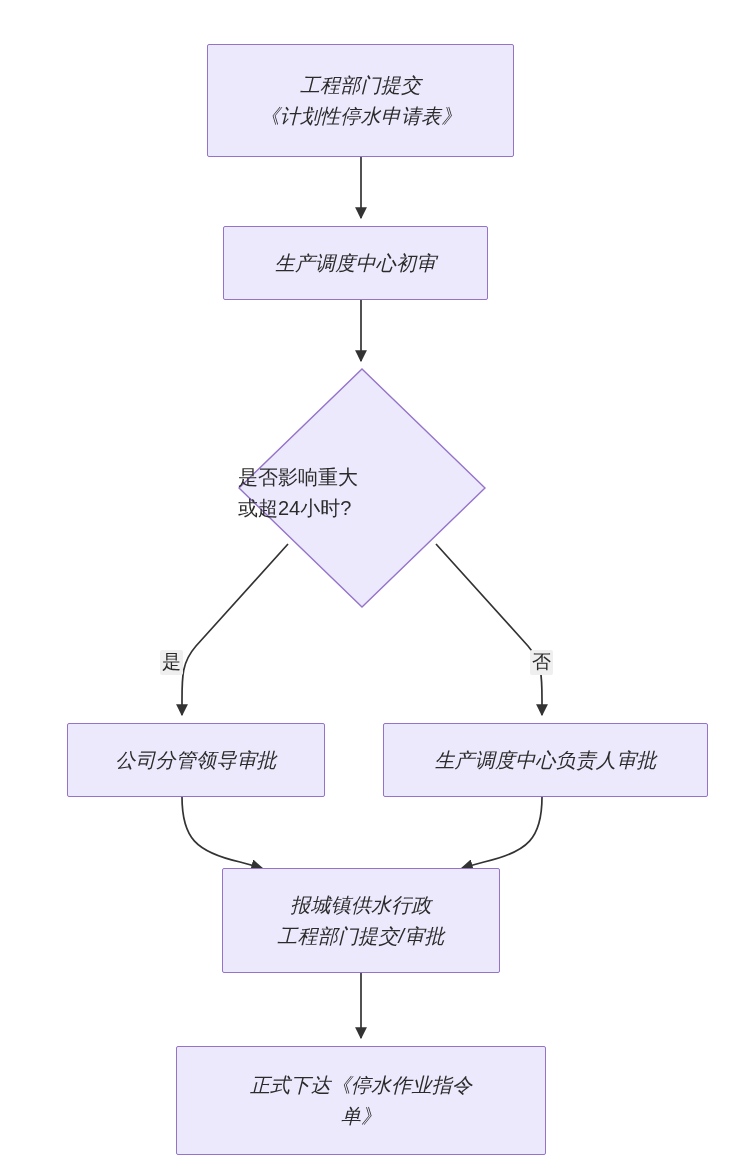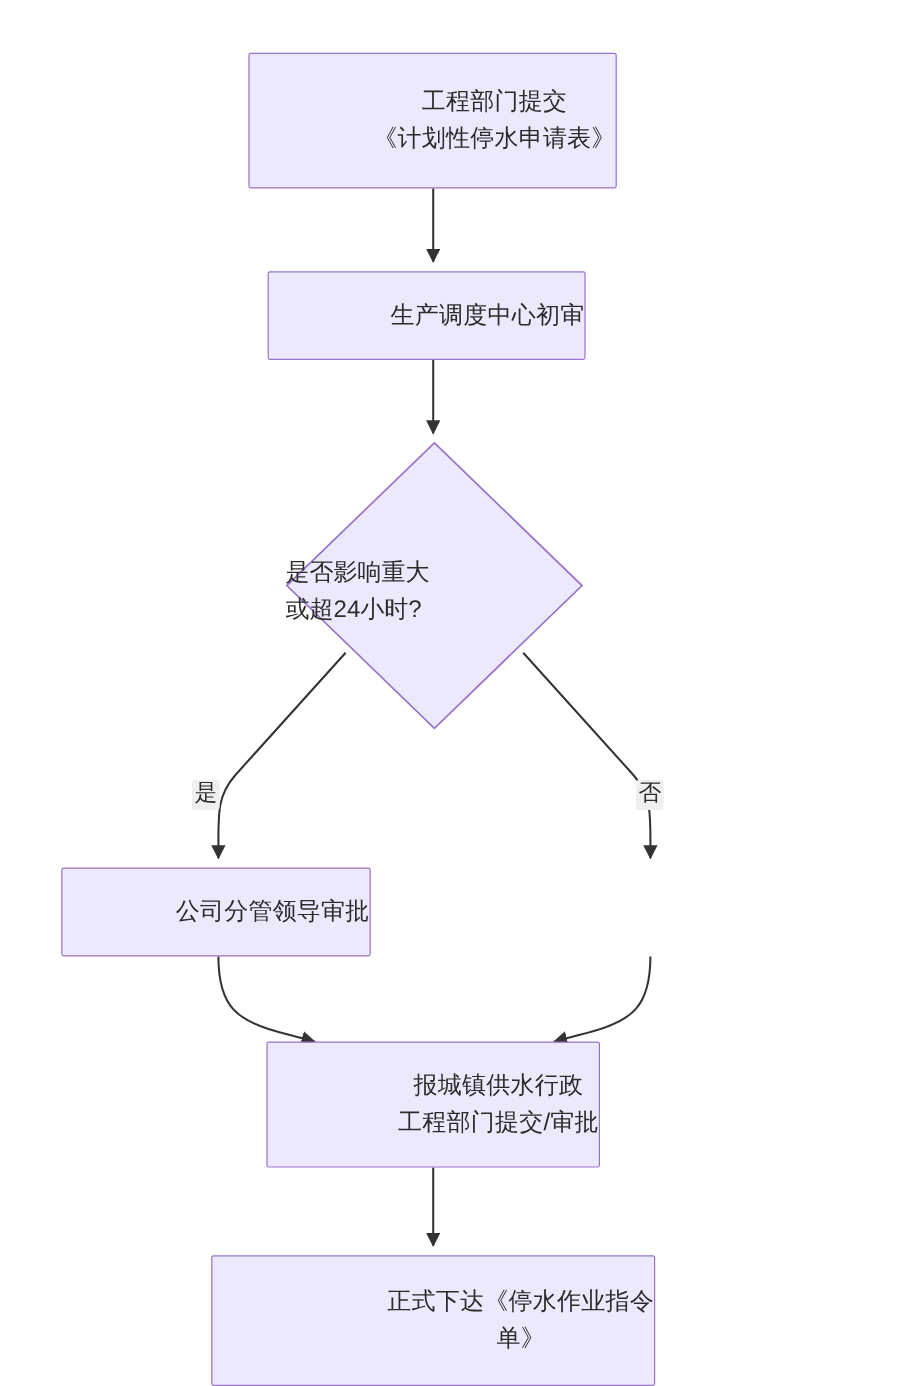--- a/index.html
+++ b/index.html
@@ -27,27 +27,28 @@
     pointer-events: none;
   }
   .node {
     position: absolute;
     box-sizing: border-box;
     background: #ece9fc;
     border: 1.4px solid #9573cb;
     border-radius: 2px;
     display: flex;
     align-items: center;
-    justify-content: flex-end;
+    justify-content: center;
     text-align: center;
     color: #2b2b2b;
     font-size: 20px;
     line-height: 1.55;
     letter-spacing: 0.2px;
     white-space: pre-line;
+    font-style: italic;
   }
   .node-label {
     display: block;
     white-space: pre-line;
   }
   .diamond-wrap {
     position: absolute;
   }
   .diamond-shape {
     position: absolute;
@@ -120,24 +121,27 @@
   </div>
 
   <div class="edge-label" style="left:160px; top:650px;">
     <span>是</span>
   </div>
 
   <div class="edge-label" style="left:530px; top:650px;">
     <span>否</span>
   </div>
 
-  <div class="node" style="left:51px; top:723px; width:258px; height:74px;">
+  <div class="node" style="left:67px; top:723px; width:258px; height:74px;">
     <span class="node-label">公司分管领导审批</span>
   </div>
 
+  <div class="node" style="left:383px; top:723px; width:325px; height:74px;">
+    <span class="node-label">生产调度中心负责人审批</span>
+  </div>
 
   <div class="node" style="left:222px; top:868px; width:278px; height:105px;">
     <span class="node-label">报城镇供水行政
 工程部门提交/审批</span>
   </div>
 
   <div class="node" style="left:176px; top:1046px; width:370px; height:109px;">
     <span class="node-label">正式下达《停水作业指令
 单》</span>
   </div>

